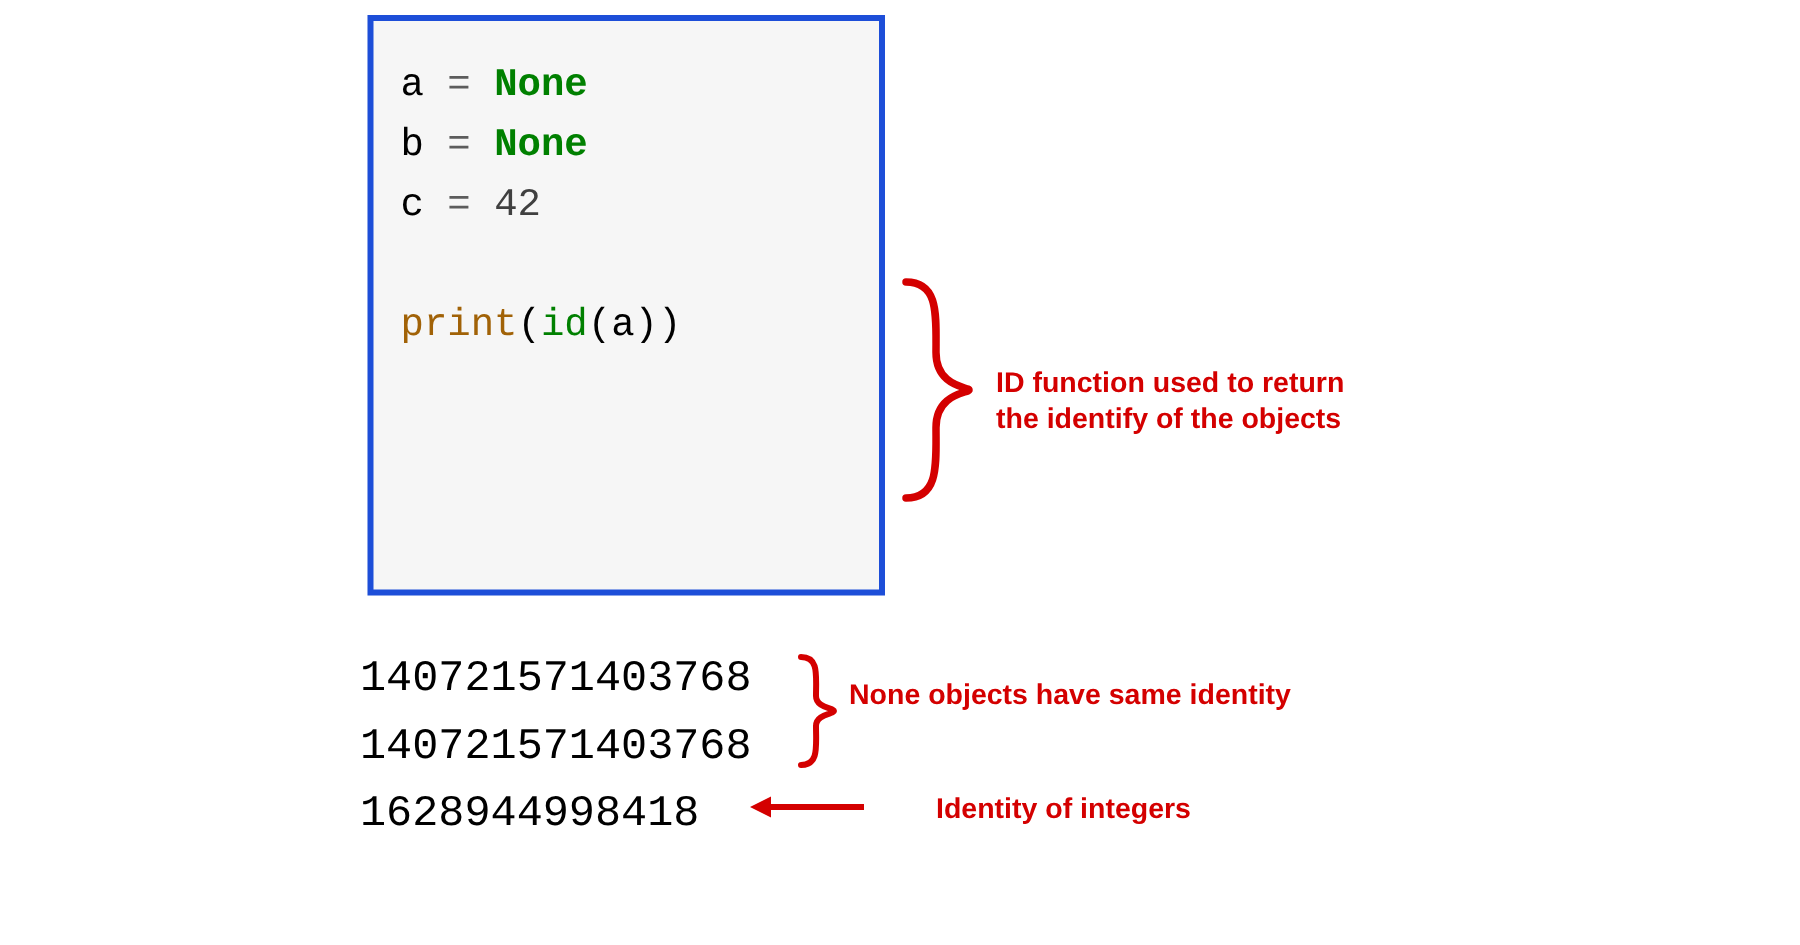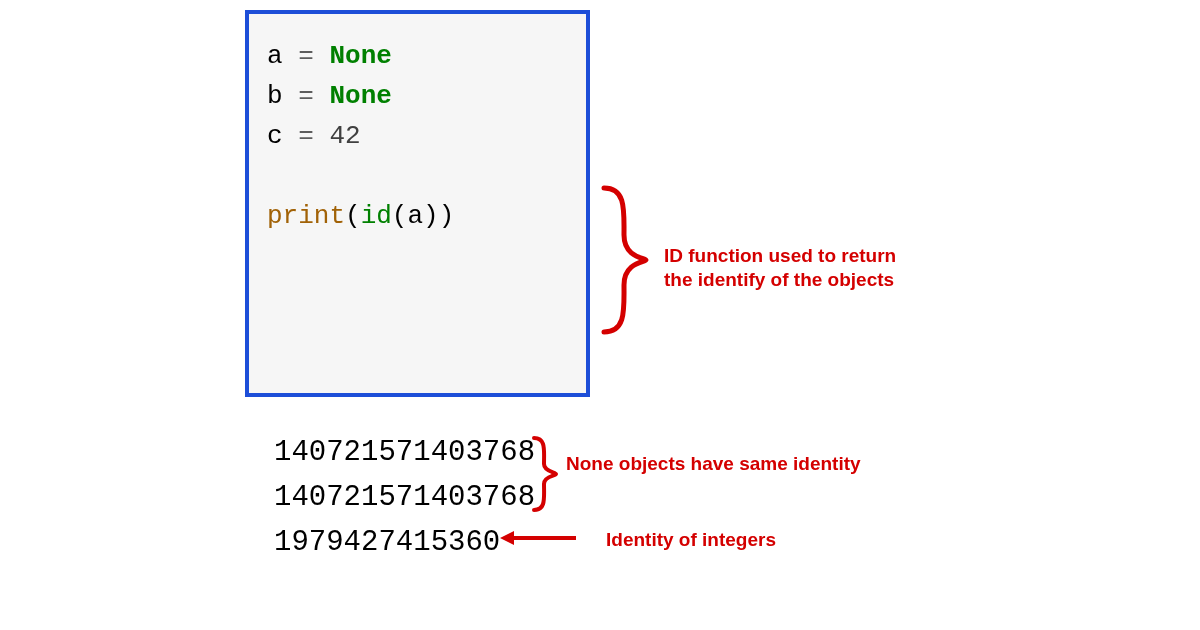--- a/index.html
+++ b/index.html
@@ -37,21 +37,21 @@
   .tok-var   { color: #000000; }
   .tok-op    { color: #5c5c5c; }
   .tok-kw    { color: #008000; font-weight: bold; }
   .tok-num   { color: #404040; }
   .tok-print { color: #a16207; text-align: center; }
   .tok-id    { color: #008000; margin-top: 37px; }
   .tok-paren { color: #000000; }
 
   .output {
     position: absolute;
-    left: 274px;
+    left: 240px;
     top: 430px;
     font-family: "Consolas", "Menlo", "Courier New", monospace;
     font-size: 29px;
     line-height: 45px;
     color: #000;
   }
   .out-line { white-space: pre; }
 
   .anno {
     position: absolute;
@@ -84,33 +84,33 @@
              C 50 82, 28 82, 28 105
              C 28 130, 30 152, 8 152" fill="none" stroke="#d40000" stroke-width="5" stroke-linecap="round"></path>
   </svg>
 
   <div class="anno" style="left:664px; top:232px; white-space:pre;margin-top:12px;">ID function used to return
 the identify of the objects</div>
 
   <div class="output">
     <div class="out-line">140721571403768</div>
     <div class="out-line">140721571403768</div>
-    <div class="out-line">1979427415360</div>
+    <div class="out-line">1628944998418</div>
   </div>
 
   <svg class="brace-svg" style="left:528px; top:432px;" width="34" height="84" viewBox="0 0 34 84">
     <path d="M 6 6
              C 18 6, 16 18, 16 32
              C 16 40, 28 40, 28 42
              C 28 44, 16 44, 16 52
              C 16 66, 18 78, 6 78" fill="none" stroke="#d40000" stroke-width="4" stroke-linecap="round"></path>
   </svg>
 
   <div class="anno" style="left:566px; top:452px;">None objects have same identity</div>
 
   <svg class="brace-svg" style="left:498px; top:528px;" width="80" height="20" viewBox="0 0 80 20">
     <line x1="78" y1="10" x2="12" y2="10" stroke="#d40000" stroke-width="4"></line>
     <polygon points="2,10 16,3 16,17" fill="#d40000"></polygon>
   </svg>
 
-  <div class="anno" style="left:606px; top:528px;">Identity of integers</div>
+  <div class="anno" style="left:624px; top:528px;">Identity of integers</div>
 
 </div>
 
 </body></html>

